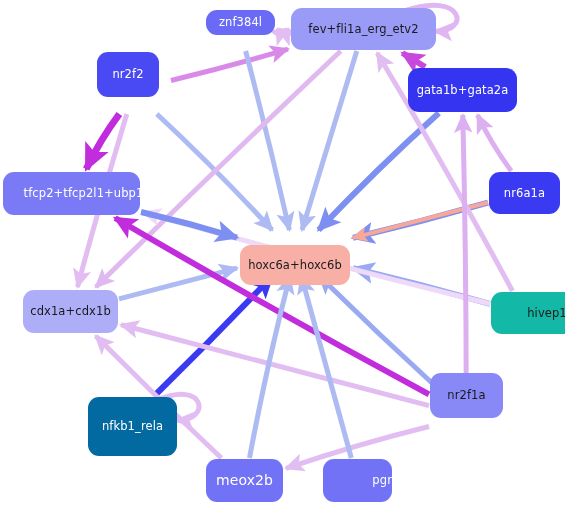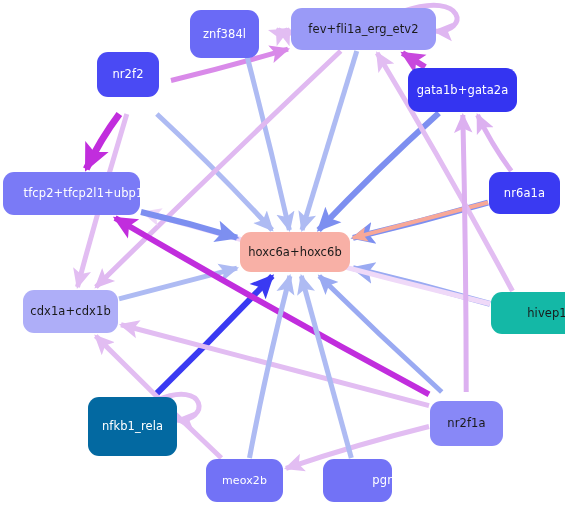--- a/index.html
+++ b/index.html
@@ -125,54 +125,54 @@
         <path fill="none" stroke="#e2bdf2" stroke-width="5" stroke-linecap="butt" marker-end="url(#ar-e2bdf2)" d="M 429 426.47972972972974 Q 356.60081321092554 444.34334568865233 286 468.3490990990991"></path>
         <path fill="none" stroke="#aebbf3" stroke-width="5" stroke-linecap="butt" marker-end="url(#ar-aebbf3)" d="M 249.4945054945055 458 Q 266.5705454371833 366.30654952573724 289.8945054945055 276"></path>
         <path fill="none" stroke="#e2bdf2" stroke-width="5" stroke-linecap="butt" marker-end="url(#ar-e2bdf2)" d="M 221.3343195266272 458 Q 157.4148256703777 398.1477411973276 95.72485207100591 336"></path>
         <path fill="none" stroke="#aebbf3" stroke-width="5" stroke-linecap="butt" marker-end="url(#ar-aebbf3)" d="M 351.31868131868134 458 Q 326.31868131868134 367 301.31868131868134 276"></path>
         <path fill="none" stroke="#e2bdf2" stroke-width="5" stroke-linecap="butt" marker-end="url(#ar-e2bdf2)" d="M 126.80090497737557 114 Q 100.60383316140538 200.06136584235063 77.4841628959276 287"></path>
         <path fill="none" stroke="#e2bdf2" stroke-width="5" stroke-linecap="butt" marker-end="url(#ar-e2bdf2)" d="M 276 29.711382113821138 Q 282.026015400391 32.86249587410361 288 29.61382113821138"></path>
       </g>
   </svg>
 
   <div id="node-layer">
-      <div class="node" style="left: 190px; top: 10px; width: 69px; height: 48px; background: rgb(106, 106, 246); color: rgb(255, 255, 255); font-size: 11.5px;">
+      <div class="node" style="left: 206px; top: 10px; width: 69px; height: 25px; background: rgb(106, 106, 246); color: rgb(255, 255, 255); font-size: 11.5px;">
         <span class="node-label">znf384l</span>
       </div>
       <div class="node" style="left: 291px; top: 8px; width: 145px; height: 42px; background: rgb(154, 154, 247); color: rgb(26, 26, 26); font-size: 11.5px;">
         <span class="node-label">fev+fli1a_erg_etv2</span>
       </div>
       <div class="node" style="left: 97px; top: 52px; width: 62px; height: 45px; background: rgb(74, 74, 244); color: rgb(255, 255, 255); font-size: 11.5px;">
         <span class="node-label">nr2f2</span>
       </div>
       <div class="node" style="left: 408px; top: 68px; width: 109px; height: 44px; background: rgb(52, 52, 241); color: rgb(255, 255, 255); font-size: 11.5px;">
         <span class="node-label">gata1b+gata2a</span>
       </div>
       <div class="node" style="left: 3px; top: 172px; width: 137px; height: 43px; background: rgb(122, 122, 246); color: rgb(255, 255, 255); font-size: 11.5px; padding-left: 24px;">
         <span class="node-label">tfcp2+tfcp2l1+ubp1</span>
       </div>
       <div class="node" style="left: 489px; top: 172px; width: 71px; height: 42px; background: rgb(58, 58, 242); color: rgb(255, 255, 255); font-size: 11.5px; justify-content: center;">
         <span class="node-label">nr6a1a</span>
       </div>
-      <div class="node" style="left: 240px; top: 232px; width: 110px; height: 40px; background: rgb(248, 176, 166); color: rgb(26, 26, 26); font-size: 11.5px;">
+      <div class="node" style="left: 240px; top: 245px; width: 110px; height: 40px; background: rgb(248, 176, 166); color: rgb(26, 26, 26); font-size: 11.5px;">
         <span class="node-label">hoxc6a+hoxc6b</span>
       </div>
       <div class="node" style="left: 23px; top: 290px; width: 95px; height: 43px; background: rgb(174, 174, 248); color: rgb(26, 26, 26); font-size: 11.5px;">
         <span class="node-label">cdx1a+cdx1b</span>
       </div>
       <div class="node" style="left: 491px; top: 292px; width: 88px; height: 42px; background: #14b8a6; color: rgb(26, 26, 26); font-size: 11.5px; padding-left: 24px;">
         <span class="node-label">hivep1</span>
       </div>
       <div class="node" style="left: 88px; top: 397px; width: 89px; height: 59px; background: #0369a1; color: rgb(255, 255, 255); font-size: 11.5px;">
         <span class="node-label">nfkb1_rela</span>
       </div>
-      <div class="node" style="left: 430px; top: 401px; width: 73px; height: 45px; background: rgb(136, 136, 247); color: rgb(26, 26, 26); font-size: 11.5px;">
+      <div class="node" style="left: 430px; top: 373px; width: 73px; height: 45px; background: rgb(136, 136, 247); color: rgb(26, 26, 26); font-size: 11.5px;">
         <span class="node-label">nr2f1a</span>
       </div>
-      <div class="node" style="left: 206px; top: 459px; width: 77px; height: 43px; background: rgb(114, 114, 246); color: rgb(255, 255, 255); font-size: 11px;">
+      <div class="node" style="left: 206px; top: 459px; width: 77px; height: 43px; background: rgb(114, 114, 246); color: rgb(255, 255, 255); font-size: 14px;">
         <span class="node-label">meox2b</span>
       </div>
       <div class="node" style="left: 323px; top: 459px; width: 69px; height: 43px; background: rgb(114, 114, 246); color: rgb(255, 255, 255); font-size: 11.5px; justify-content: flex-end;">
         <span class="node-label">pgr</span>
       </div>
     </div>
 
 </div>
 
 </body></html>

